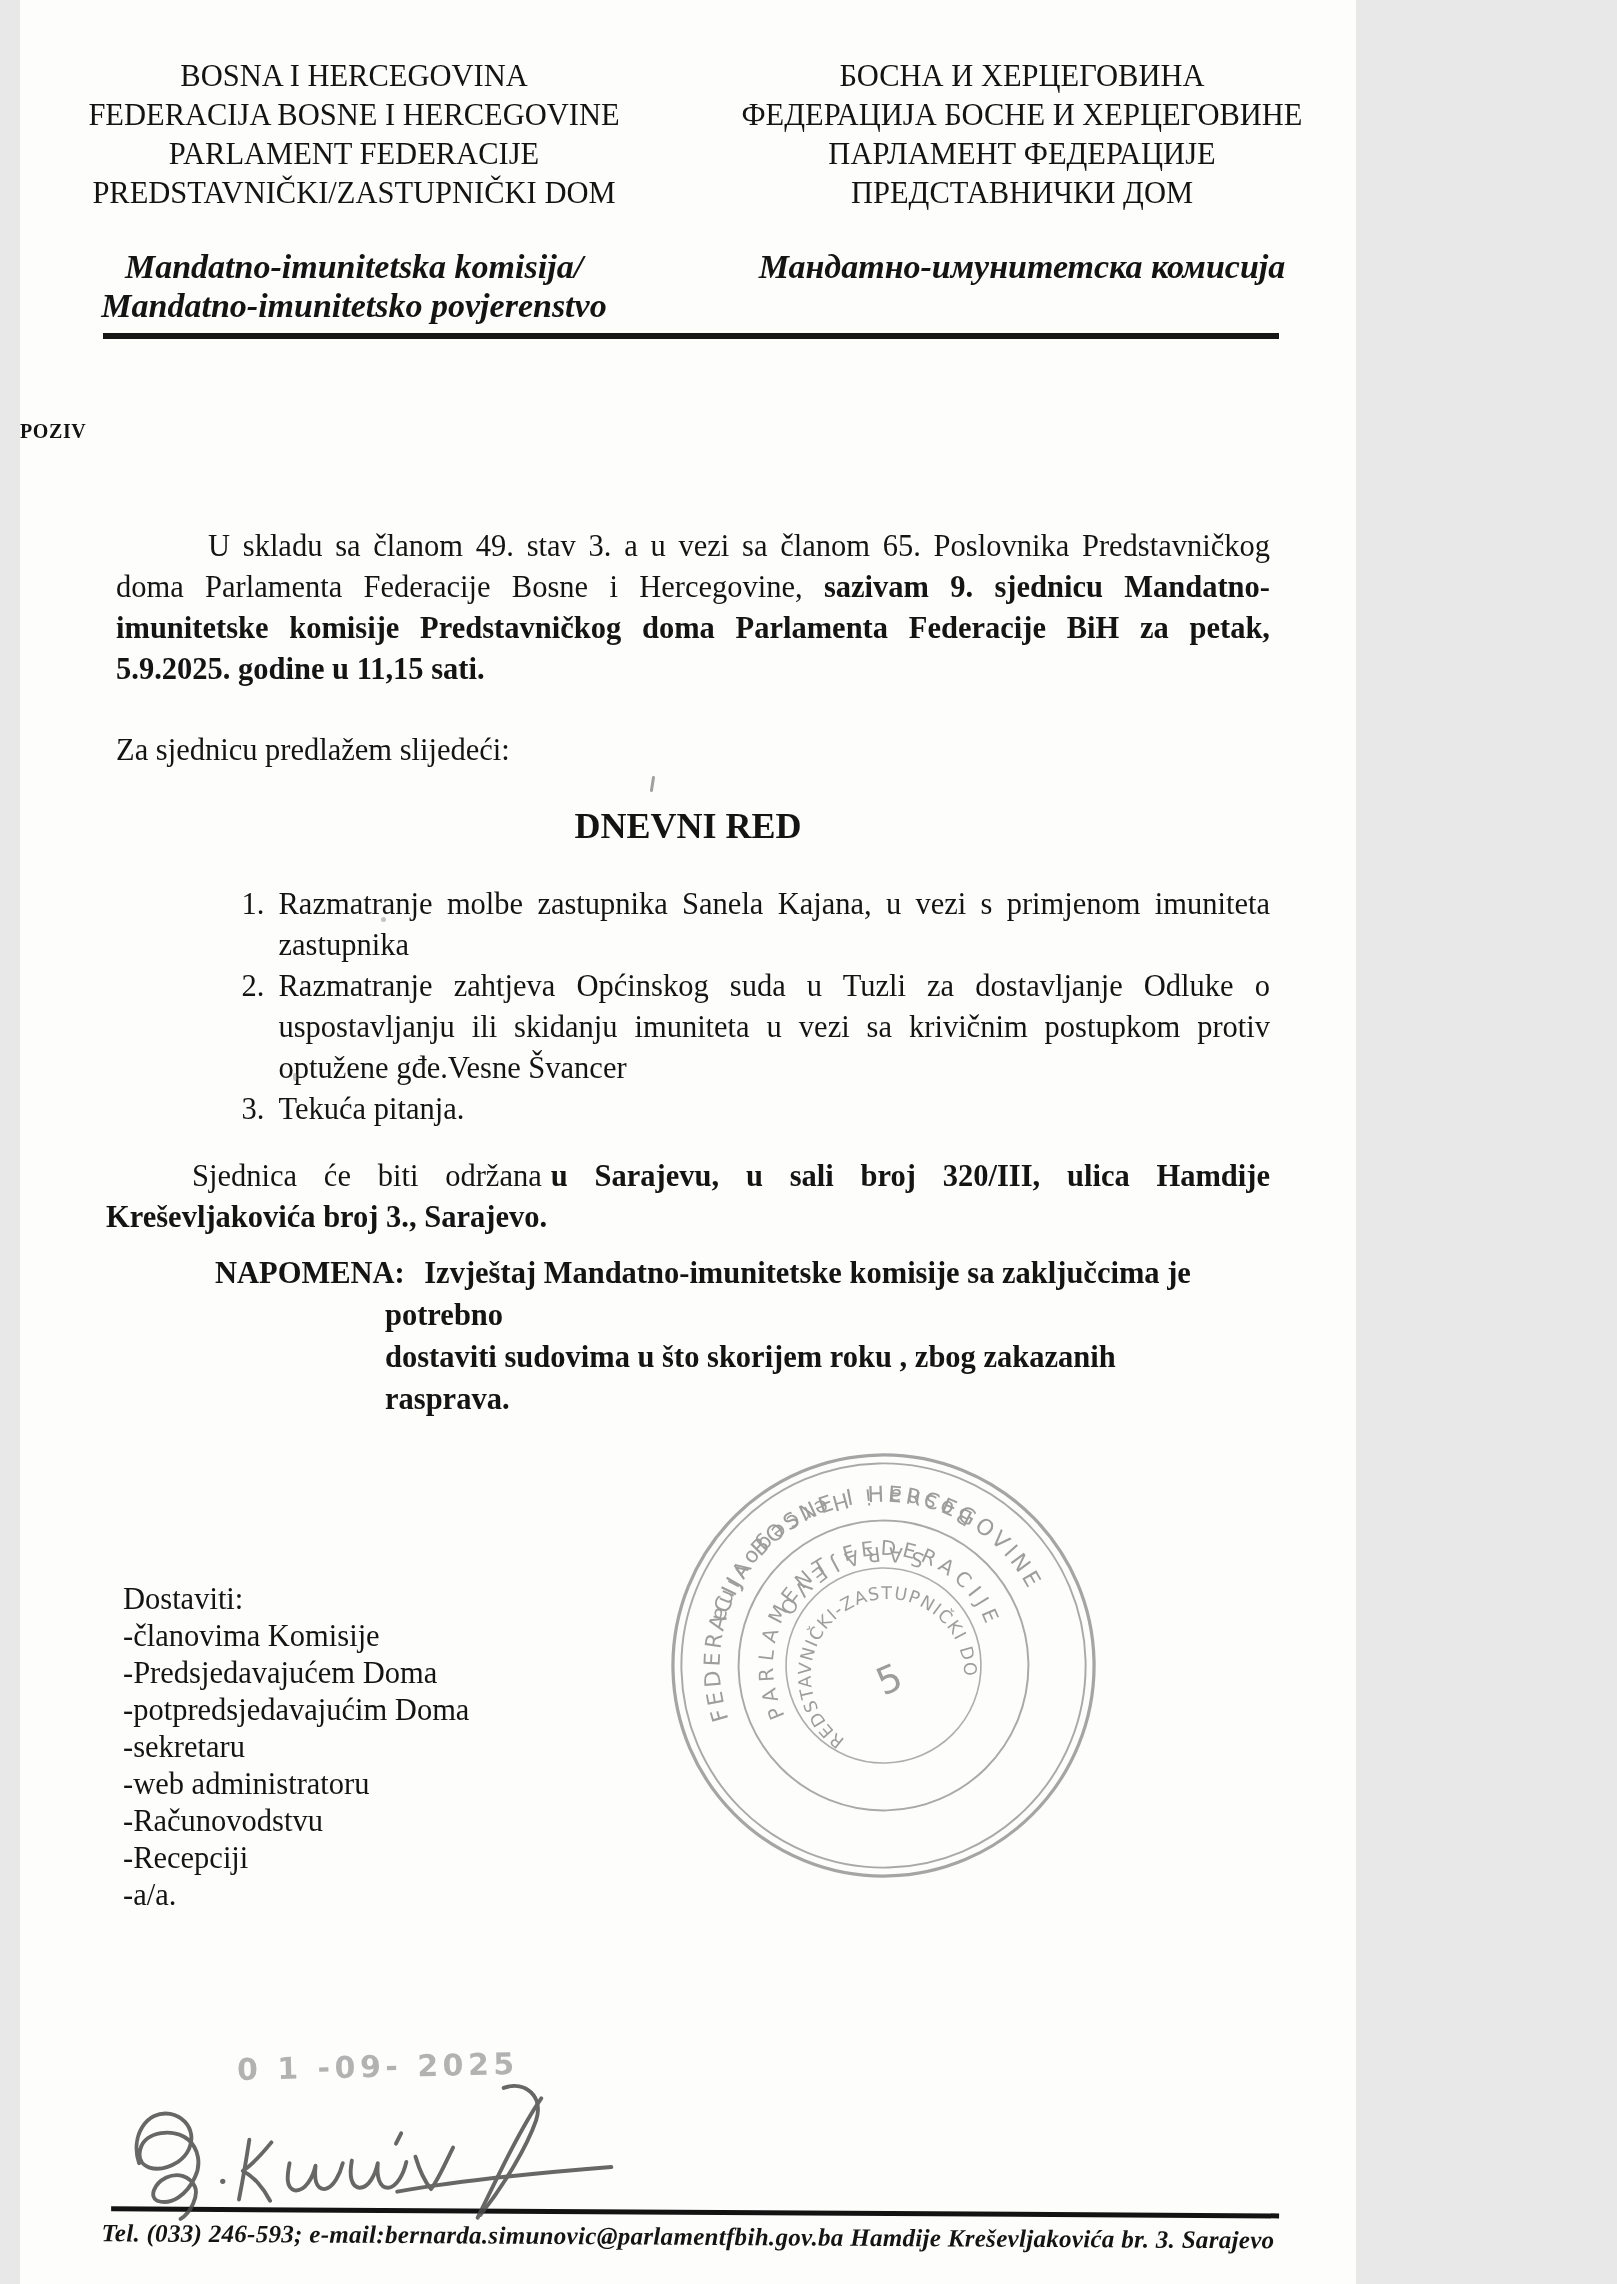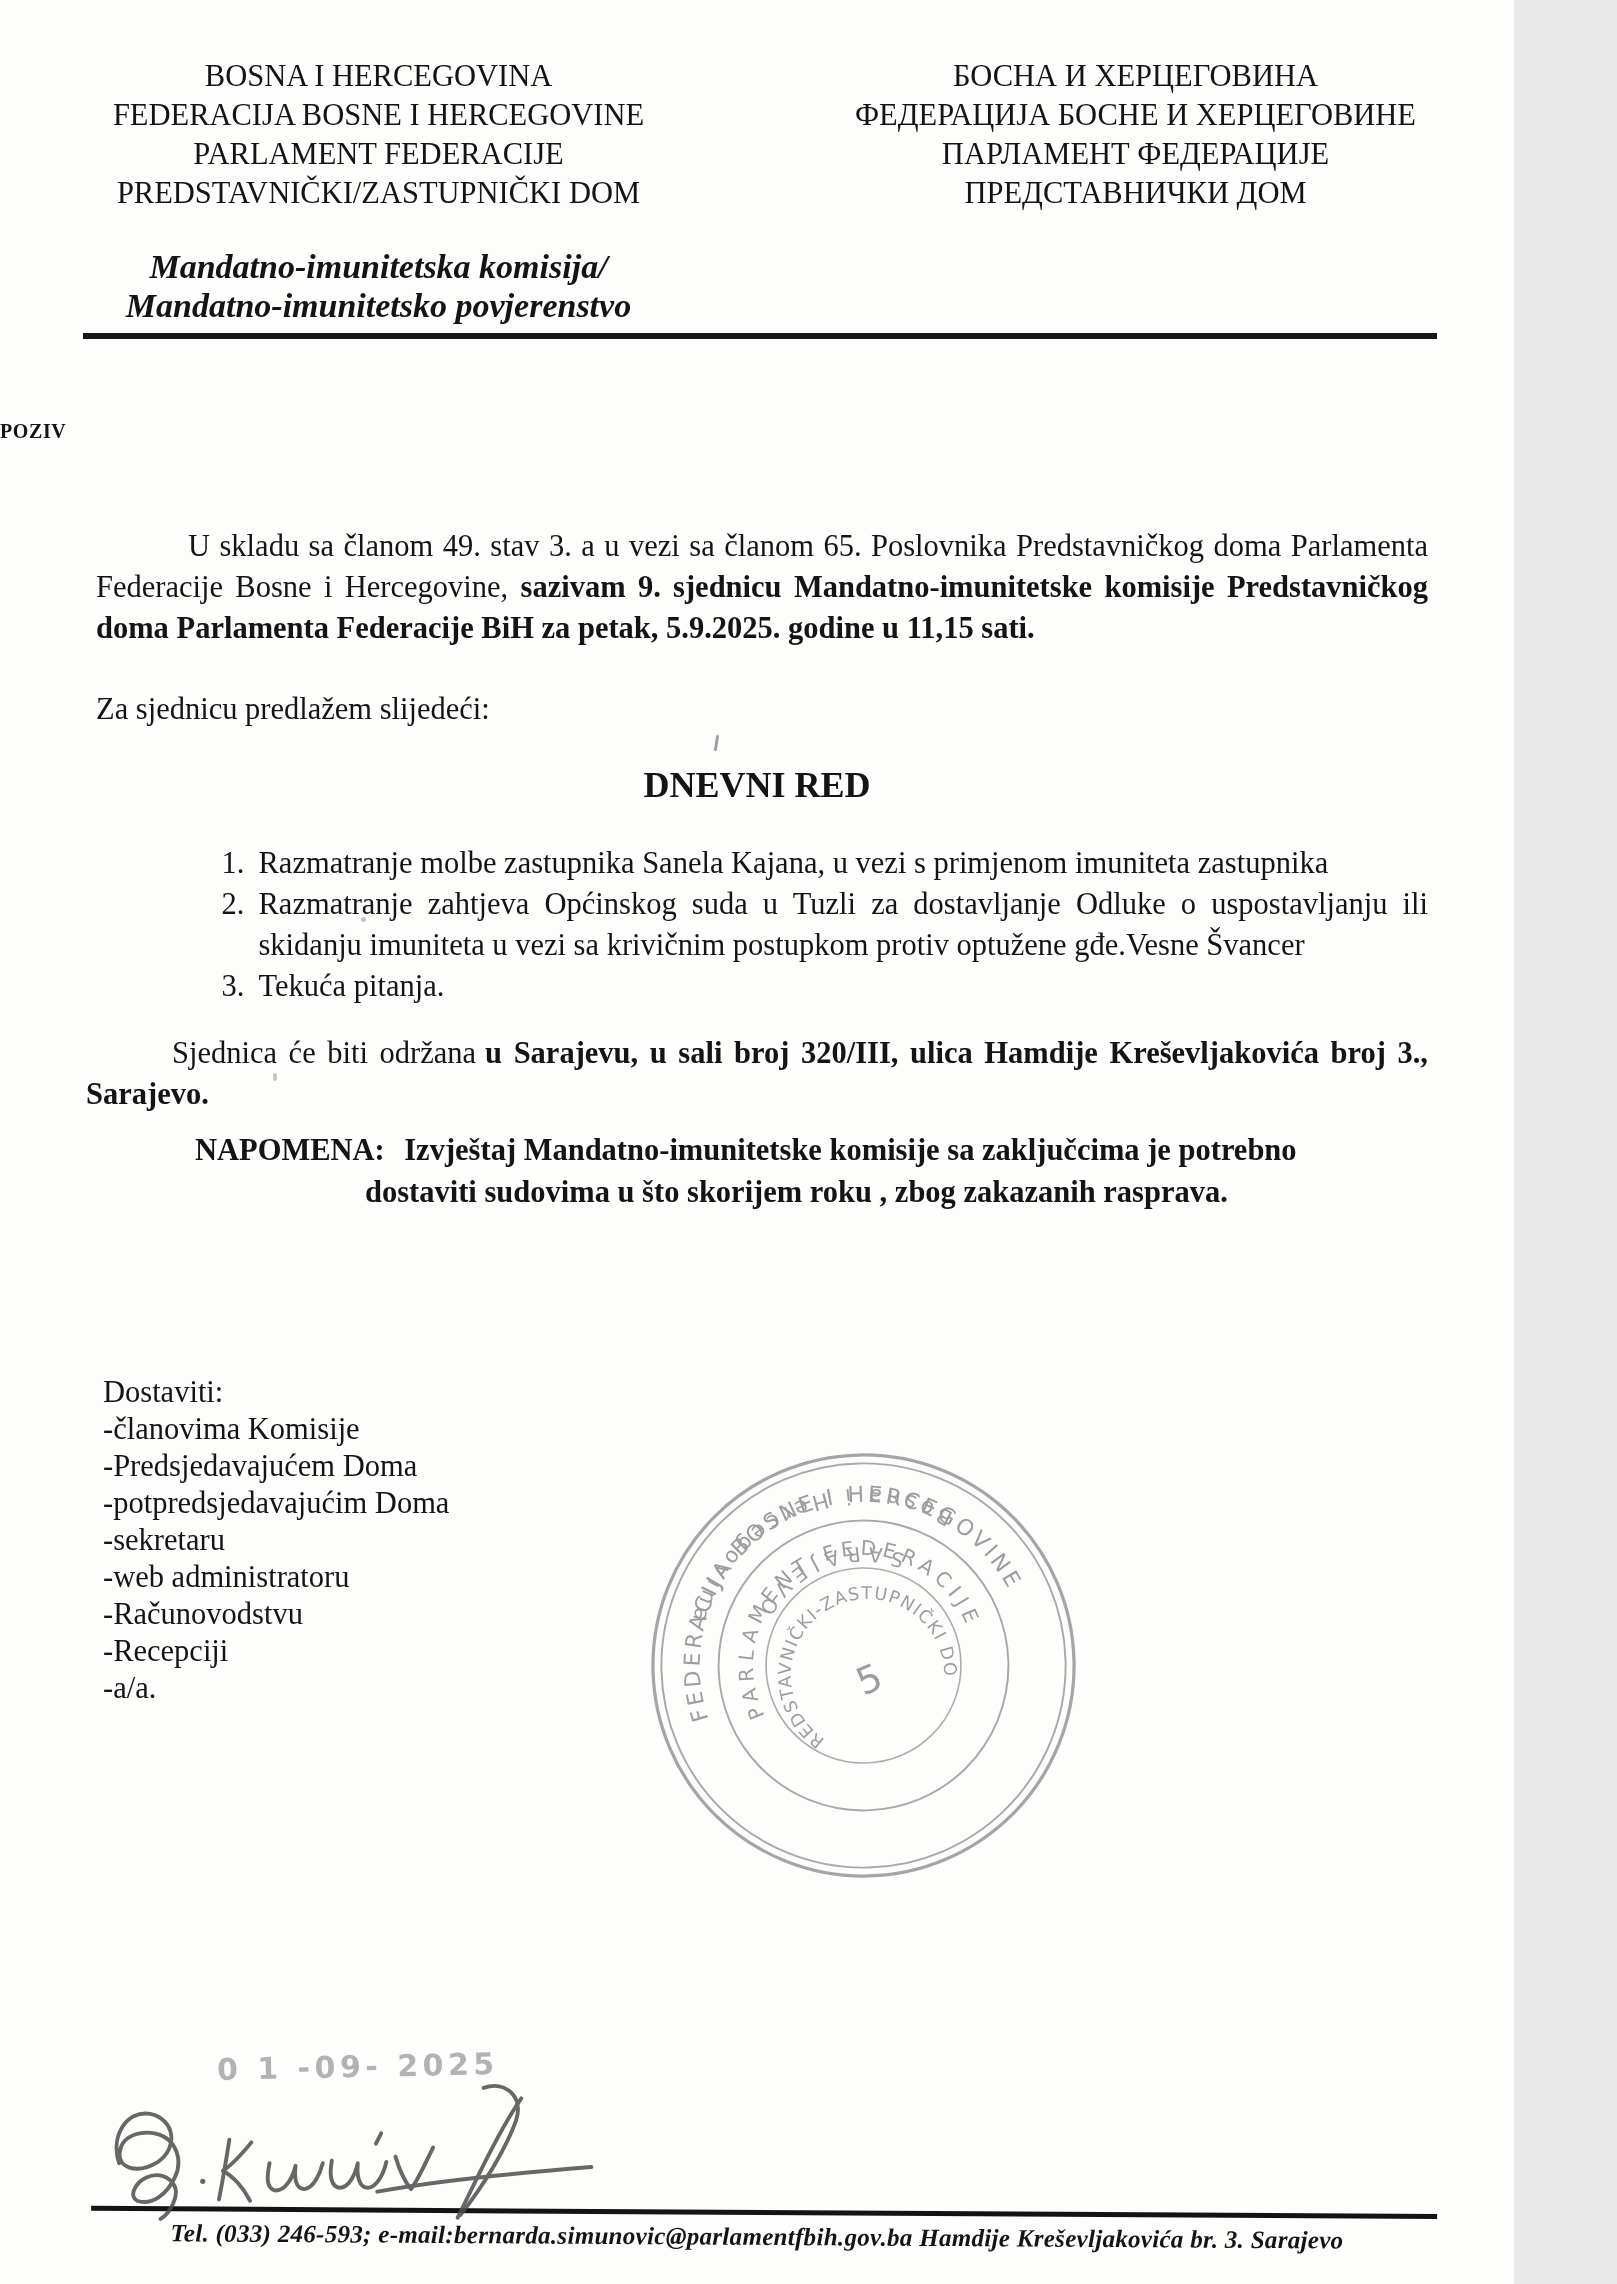--- a/index.html
+++ b/index.html
@@ -1,22 +1,23 @@
 <!DOCTYPE html>
 <html style="font-size:10.4px"><head>
 <meta charset="utf-8">
 <style>
   html,body{margin:0;padding:0;background:#e8e8e8;}
   .page{
     position:relative;
-    width:1514px;height:2284px;
+    width:1336px;height:2284px;
     background:#fdfdfc;
     font-family:"Liberation Serif","DejaVu Serif",serif;
     color:#141414;
     overflow:hidden;
+    margin-left:20px;
   }
   
   .header{display:flex;padding-top:57px;}
   .header-col{width:50%;text-align:center;font-size:30.5px;line-height:39px;}
   .committee{margin-top:34px;font-weight:bold;font-style:italic;font-size:34px;line-height:39px;}
   .rule-top{height:5.8px;background:#161616;margin:7.8px 77px 0 83px;}
   
   .ref{margin:31px 0 0 97px;font-size:30.5px;line-height:39px;}
   
   .doc-title{margin-top:71px;text-align:left;font-size:20px;font-weight:bold;letter-spacing:0.6px;line-height:43px;}
@@ -70,20 +71,23 @@
       <div class="committee">
         <div>Mandatno-imunitetska komisija/</div>
         <div>Mandatno-imunitetsko povjerenstvo</div>
       </div>
     </div>
     <div class="header-col">
       <div>БОСНА И ХЕРЦЕГОВИНА</div>
       <div>ФЕДЕРАЦИЈА БОСНЕ И ХЕРЦЕГОВИНЕ</div>
       <div>ПАРЛАМЕНТ ФЕДЕРАЦИЈЕ</div>
       <div>ПРЕДСТАВНИЧКИ ДОМ</div>
+      <div class="committee">
+        <div>Мандатно-имунитетска комисија</div>
+      </div>
     </div>
   </div>
 
   <div class="rule-top"></div>
 
 
   <div class="doc-title">POZIV</div>
 
   <p class="intro"><span>U skladu sa članom  49. stav  3. a u vezi sa članom 65. Poslovnika  Predstavničkog  doma Parlamenta Federacije Bosne i Hercegovine,</span> <b>sazivam 9. sjednicu Mandatno-imunitetske komisije Predstavničkog  doma Parlamenta Federacije BiH za petak, 5.9.2025. godine u 11,15 sati.</b></p>
 

